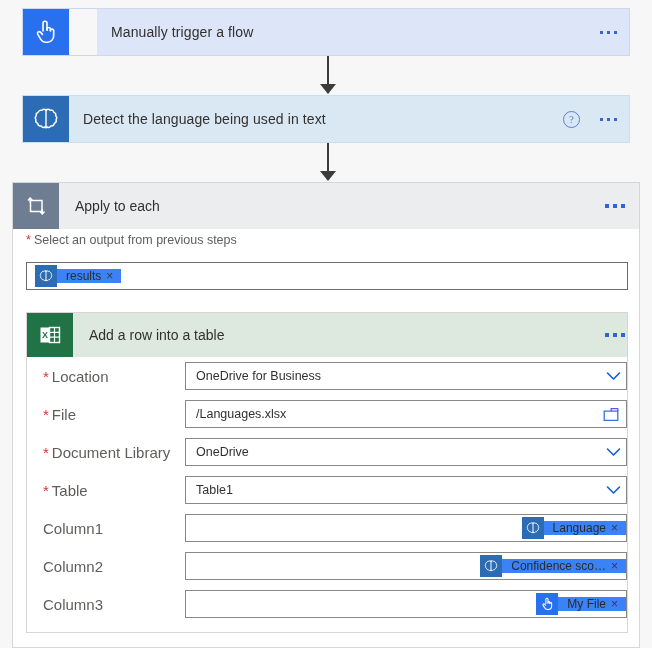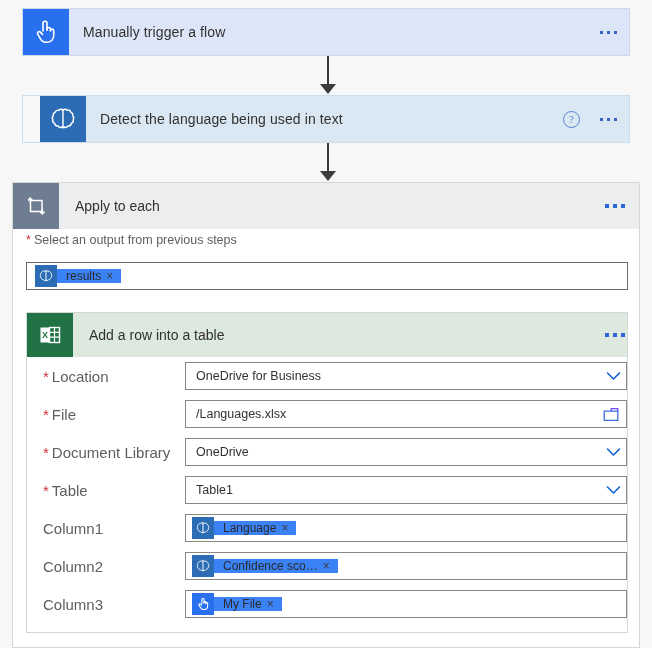--- a/index.html
+++ b/index.html
@@ -42,27 +42,26 @@
     color: #323130;
     letter-spacing: .1px;
   }
 
   
   #card-trigger {
     left: 22px; top: 8px; width: 608px; height: 48px;
     border-color: #cfd8ea;
   }
   #card-trigger .card-icon { background: #2870ED; }
-  #card-trigger .card-body { background: #DDE6F8; }
+  #card-trigger .card-body { background: #DDE6F8; margin-left: 28px; }
 
   
   #card-detect {
     left: 22px; top: 95px; width: 608px; height: 48px;
     border-color: #cdddea;
-    padding-left: 17px;
   }
   #card-detect .card-icon { background: #2B6CB5; }
   #card-detect .card-body { background: #D9E8F2; }
 
   
   .ellipsis {
     display: flex;
     gap: 4px;
     align-items: center;
     padding: 6px 2px;
@@ -224,20 +223,21 @@
   .form-row .control {
     flex: 1 1 auto;
     height: 28px;
     border: 1px solid #8a8886;
     background: #fff;
     display: flex;
     align-items: center;
     padding-left: 10px;
     font-size: 12.5px;
     color: #323130;
+    justify-content: flex-end;
   }
   .form-row .control.token-host { padding-left: 6px; }
   .control .val { flex: 1 1 auto; }
   .control .chev {
     width: 26px;
     display: flex; align-items: center; justify-content: center;
     cursor: pointer;
   }
   .control .folder {
     width: 30px;

